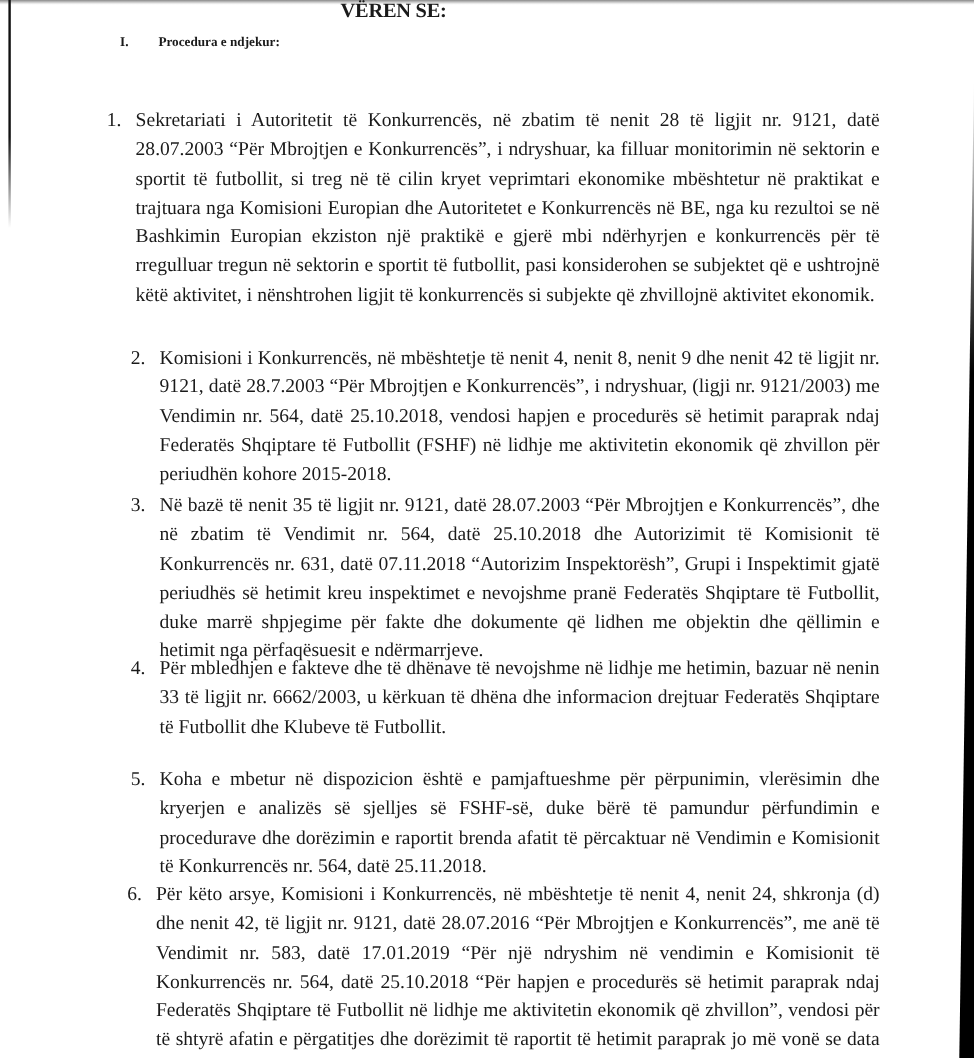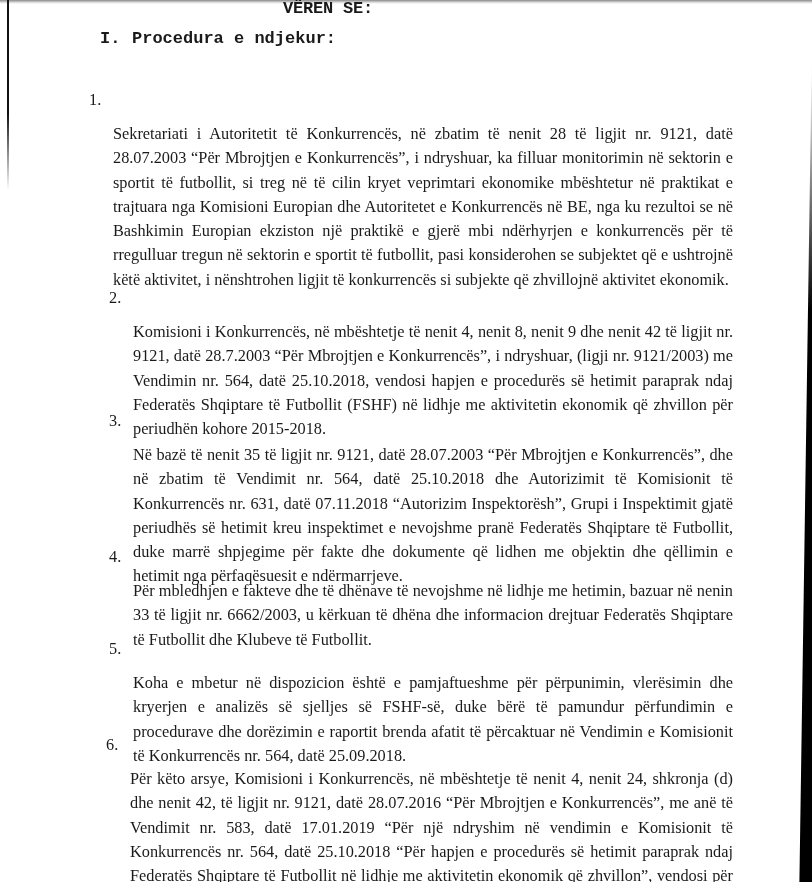--- a/index.html
+++ b/index.html
@@ -16,36 +16,36 @@
       position: absolute; left: 7px; top: 0; width: 2px; height: 190px;
       background: linear-gradient(#111 0%, #111 60%, rgba(17,17,17,0) 100%);
     }
     .right-bar {
       position: absolute; top: 66px; right: 0; width: 18px; height: 816px;
       background: linear-gradient(180deg, rgba(0,0,0,0) 0%, #000 30%, #000 100%);
       clip-path: polygon(98% 0, 100% 0, 100% 100%, 30% 100%);
     }
     .heading {
       position: absolute; top: 0; left: 0; width: 656px; text-align: center;
-      font-weight: bold; font-size: 17px; letter-spacing: -0.2px; line-height: 18px; font-family: Liberation Mono, monospace;
+      font-weight: bold; font-size: 17px; letter-spacing: -0.2px; line-height: 18px;
     }
     .section-head {
-      position: absolute; top: 29px; left: 100px; font-weight: bold; font-size: 17px; font-family: Liberation Mono, monospace;
+      position: absolute; top: 29px; left: 100px; font-weight: bold; font-size: 11px;
     }
     .section-head .num { display: inline-block; width: 32px; }
     .items { position: absolute; top: 0; left: 0; width: 812px; }
     .item {
       position: absolute; left: 113px; width: 620px;
       font-size: 16.3px; line-height: 24.3px; text-align: justify;
       text-align-last: left;
     }
     .item .n {
       position: absolute; left: -24px; top: 0;
     }
-    .item .t { display: block; padding-left: 0; margin-top: 34px; }
+    .item .t { display: block; padding-left: 0; }
   </style>
 </head>
 <body>
 
 <div class="top-shadow"></div>
 <div class="left-rule"></div>
 <div class="right-bar"></div>
 
 <div class="heading">VËREN SE:</div>
 
@@ -65,19 +65,19 @@
   <div class="item" style="top:409px; left:133px; width:600px;">
     <span class="n">3.</span>
     <span class="t">Në bazë të nenit 35 të ligjit nr. 9121, datë 28.07.2003 “Për Mbrojtjen e Konkurrencës”, dhe në zbatim të Vendimit nr. 564, datë 25.10.2018 dhe Autorizimit të Komisionit të Konkurrencës nr. 631, datë 07.11.2018 “Autorizim Inspektorësh”, Grupi i Inspektimit gjatë periudhës së hetimit kreu inspektimet e nevojshme pranë Federatës Shqiptare të Futbollit, duke marrë shpjegime për fakte dhe dokumente që lidhen me objektin dhe qëllimin e hetimit nga përfaqësuesit e ndërmarrjeve.</span>
   </div>
   <div class="item" style="top:545px; left:133px; width:600px;">
     <span class="n">4.</span>
     <span class="t">Për mbledhjen e fakteve dhe të dhënave të nevojshme në lidhje me hetimin, bazuar në nenin 33 të ligjit nr. 6662/2003, u kërkuan të dhëna dhe informacion drejtuar Federatës Shqiptare të Futbollit dhe Klubeve të Futbollit.</span>
   </div>
   <div class="item" style="top:637px; left:133px; width:600px;">
     <span class="n">5.</span>
-    <span class="t">Koha e mbetur në dispozicion është e pamjaftueshme për përpunimin, vlerësimin dhe kryerjen e analizës së sjelljes së FSHF-së, duke bërë të pamundur përfundimin e procedurave dhe dorëzimin e raportit brenda afatit të përcaktuar në Vendimin e Komisionit të Konkurrencës nr. 564, datë 25.09.2018.</span>
+    <span class="t">Koha e mbetur në dispozicion është e pamjaftueshme për përpunimin, vlerësimin dhe kryerjen e analizës së sjelljes së FSHF-së, duke bërë të pamundur përfundimin e procedurave dhe dorëzimin e raportit brenda afatit të përcaktuar në Vendimin e Komisionit të Konkurrencës nr. 564, datë 25.11.2018.</span>
   </div>
   <div class="item" style="top:733px; left:130px; width:603px;">
     <span class="n">6.</span>
     <span class="t">Për këto arsye, Komisioni i Konkurrencës, në mbështetje të nenit 4, nenit 24, shkronja (d) dhe nenit 42, të ligjit nr. 9121, datë 28.07.2016 “Për Mbrojtjen e Konkurrencës”, me anë të Vendimit nr. 583, datë 17.01.2019 “Për një ndryshim në vendimin e Komisionit të Konkurrencës nr. 564, datë 25.10.2018 “Për hapjen e procedurës së hetimit paraprak ndaj Federatës Shqiptare të Futbollit në lidhje me aktivitetin ekonomik që zhvillon”, vendosi për të shtyrë afatin e përgatitjes dhe dorëzimit të raportit të hetimit paraprak jo më vonë se data 25 Prill 2019.</span>
   </div>
 </div>
 
 </body></html>

